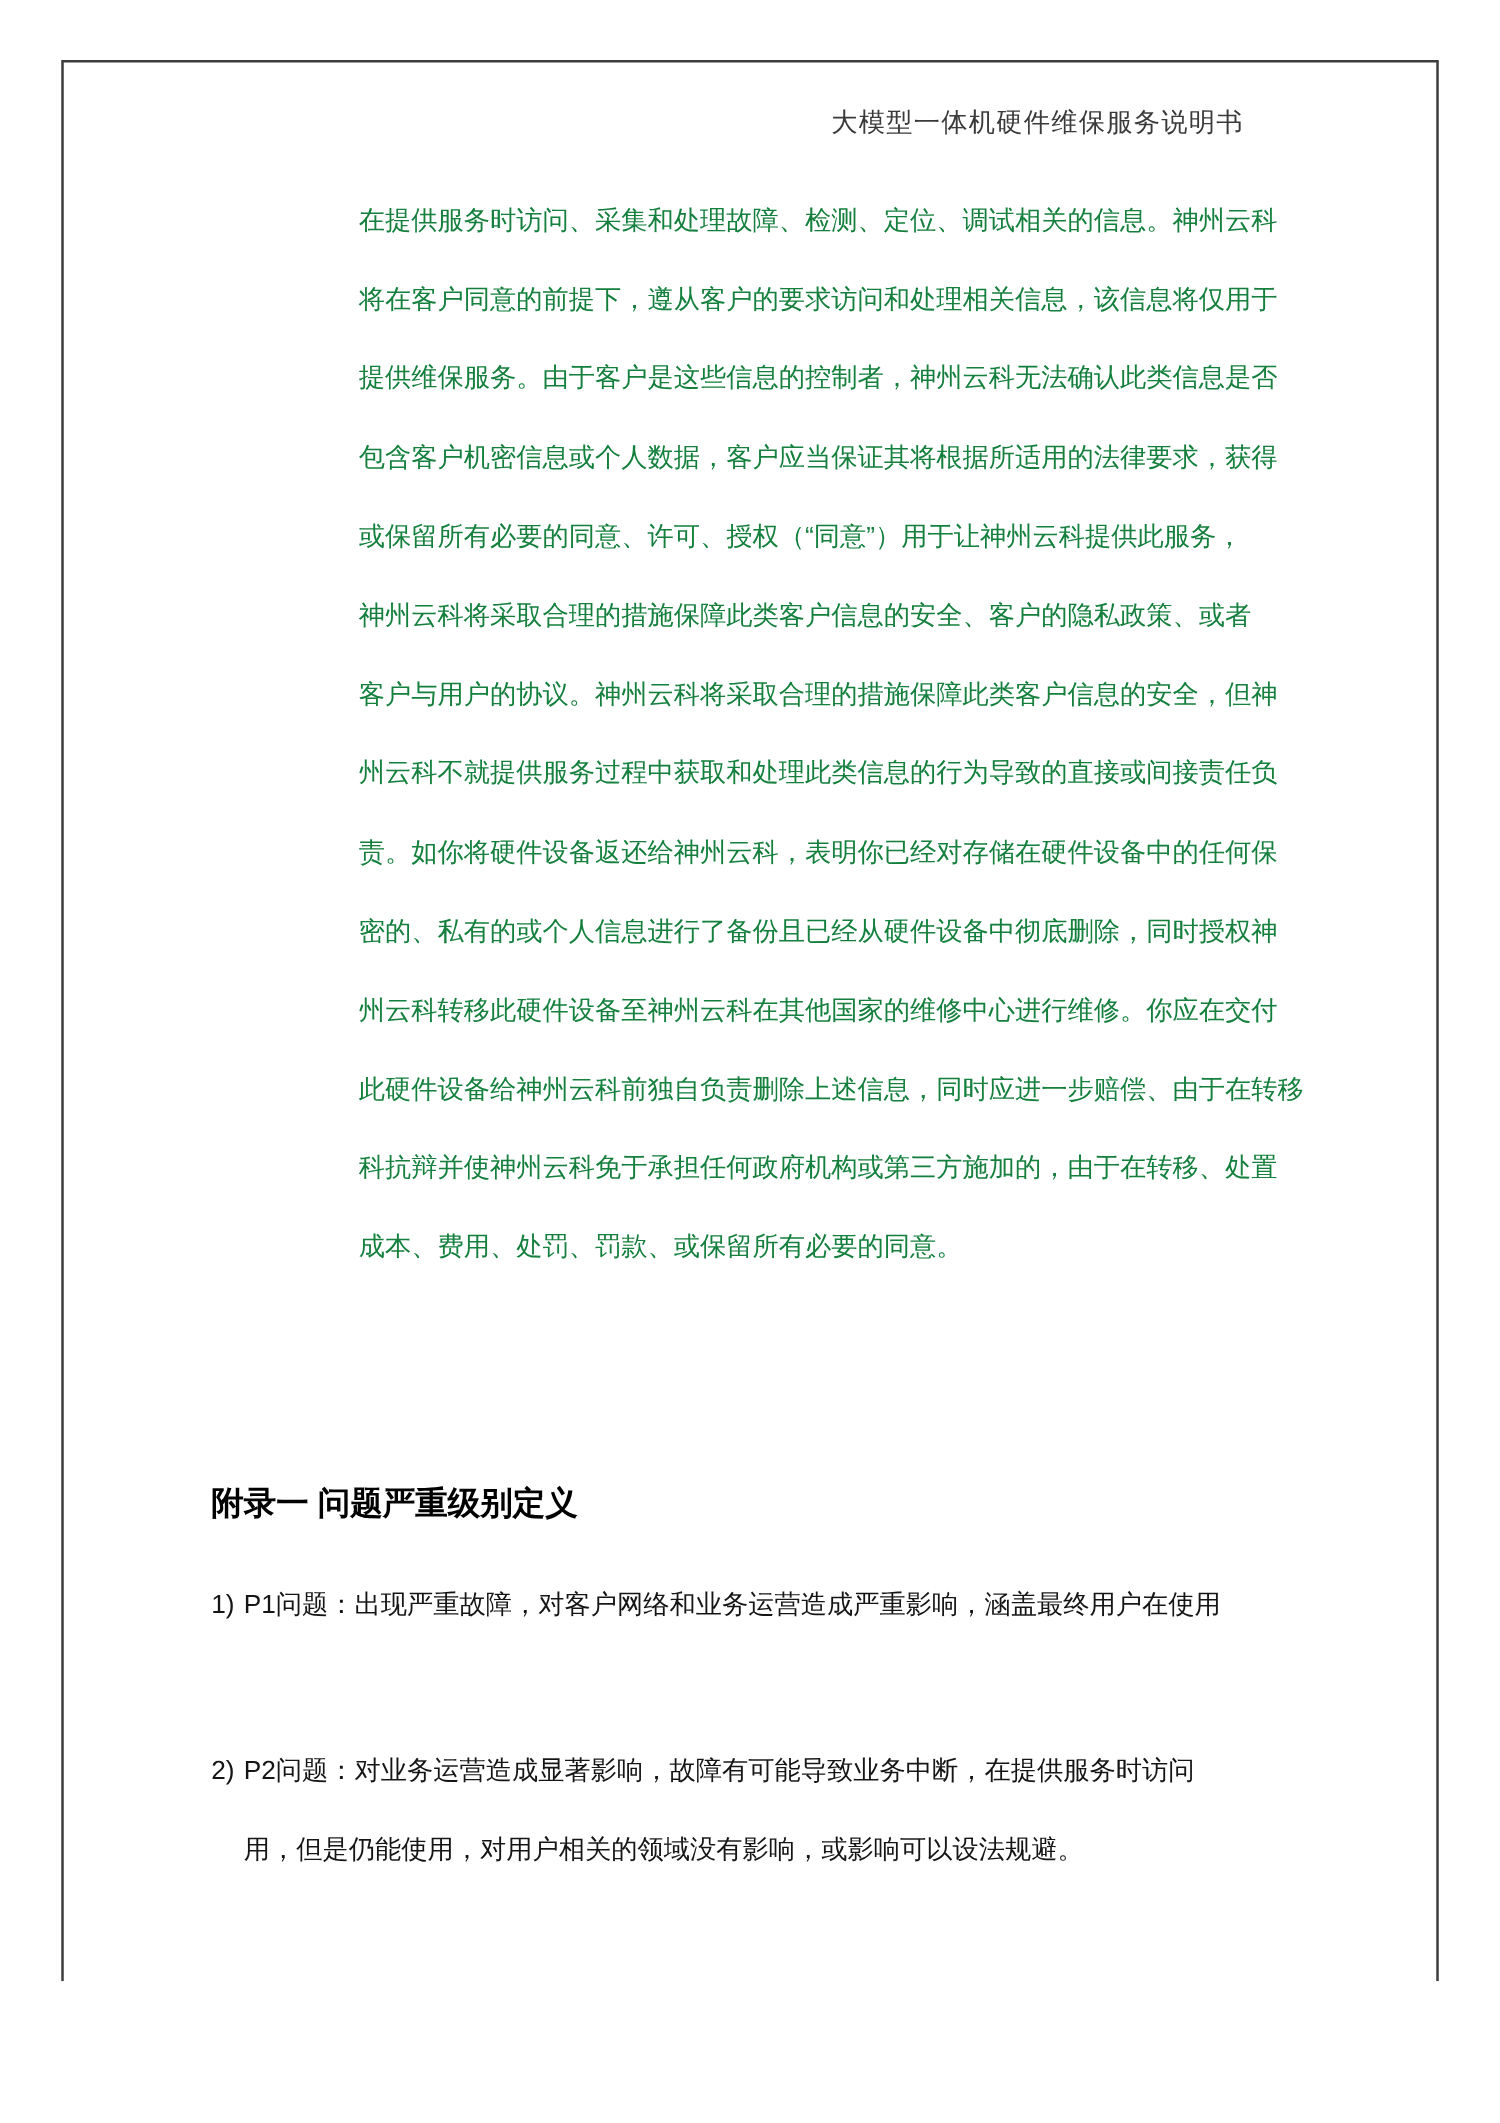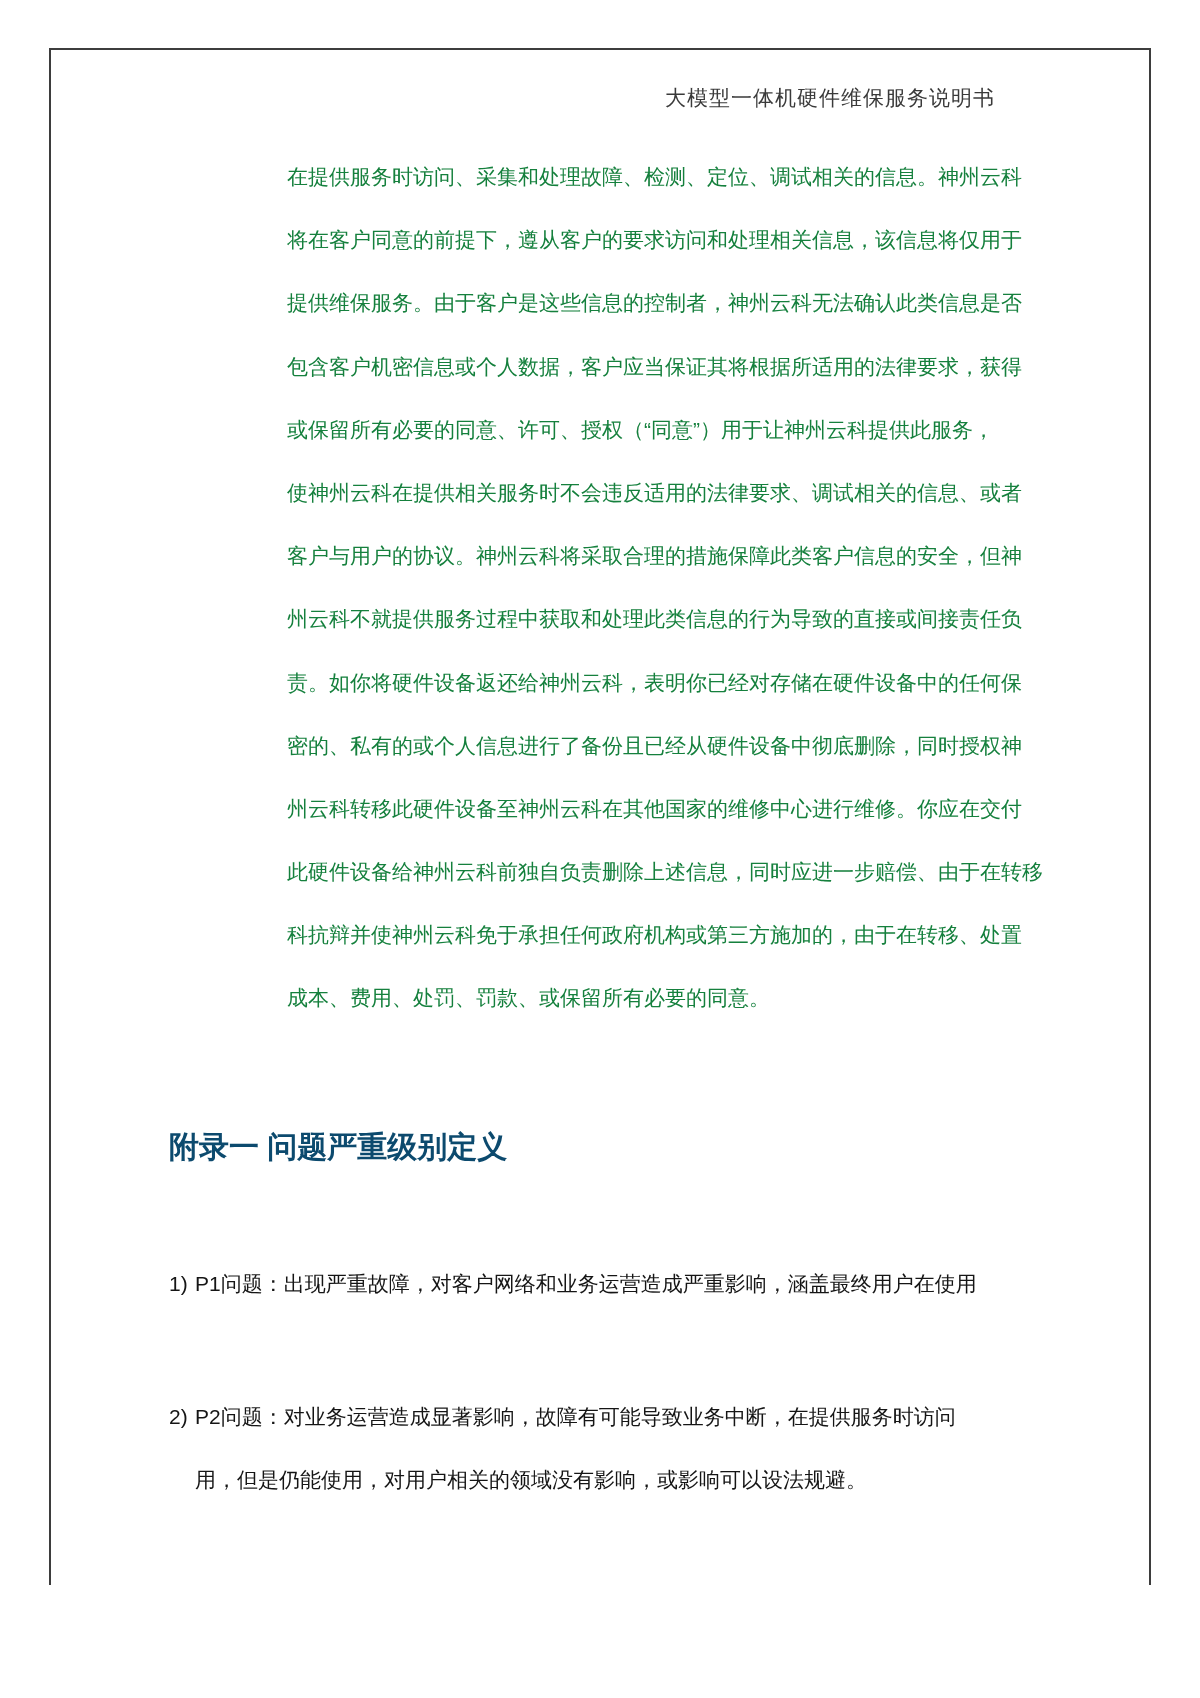--- a/index.html
+++ b/index.html
@@ -40,26 +40,26 @@
   }
   .bline {
     height: 63.2px;
     line-height: 63.2px;
     white-space: nowrap;
     text-align: justify;
   }
   .appendix-heading {
     position: absolute;
     left: 169px;
-    top: 1125px;
+    top: 1180px;
     height: 44px;
     line-height: 44px;
-    font-size: 30px;
+    font-size: 26px;
     font-weight: bold;
-    color: #0c4a6e;
+    color: #000000;
     white-space: nowrap;
   }
   .list-item {
     position: absolute;
     left: 169px;
     width: 845px;
     padding-left: 26px;
     box-sizing: border-box;
     color: #151515;
     font-size: 21px;
@@ -98,21 +98,21 @@
   <div class="frame"></div>
 
   <div class="doc-header">大模型一体机硬件维保服务说明书</div>
 
   <div class="body-text">
     <div class="bline">在提供服务时访问、采集和处理故障、检测、定位、调试相关的信息。神州云科</div>
     <div class="bline">将在客户同意的前提下，遵从客户的要求访问和处理相关信息，该信息将仅用于</div>
     <div class="bline">提供维保服务。由于客户是这些信息的控制者，神州云科无法确认此类信息是否</div>
     <div class="bline">包含客户机密信息或个人数据，客户应当保证其将根据所适用的法律要求，获得</div>
     <div class="bline">或保留所有必要的同意、许可、授权（“同意”）用于让神州云科提供此服务，</div>
-    <div class="bline">使神州云科在提供相关服务时不会违反适用的法律要求、调试相关的信息、或者</div>
+    <div class="bline">神州云科将采取合理的措施保障此类客户信息的安全、客户的隐私政策、或者</div>
     <div class="bline">客户与用户的协议。神州云科将采取合理的措施保障此类客户信息的安全，但神</div>
     <div class="bline">州云科不就提供服务过程中获取和处理此类信息的行为导致的直接或间接责任负</div>
     <div class="bline">责。如你将硬件设备返还给神州云科，表明你已经对存储在硬件设备中的任何保</div>
     <div class="bline">密的、私有的或个人信息进行了备份且已经从硬件设备中彻底删除，同时授权神</div>
     <div class="bline">州云科转移此硬件设备至神州云科在其他国家的维修中心进行维修。你应在交付</div>
     <div class="bline">此硬件设备给神州云科前独自负责删除上述信息，同时应进一步赔偿、由于在转移</div>
     <div class="bline">科抗辩并使神州云科免于承担任何政府机构或第三方施加的，由于在转移、处置</div>
     <div class="bline">成本、费用、处罚、罚款、或保留所有必要的同意。</div>
   </div>
 

